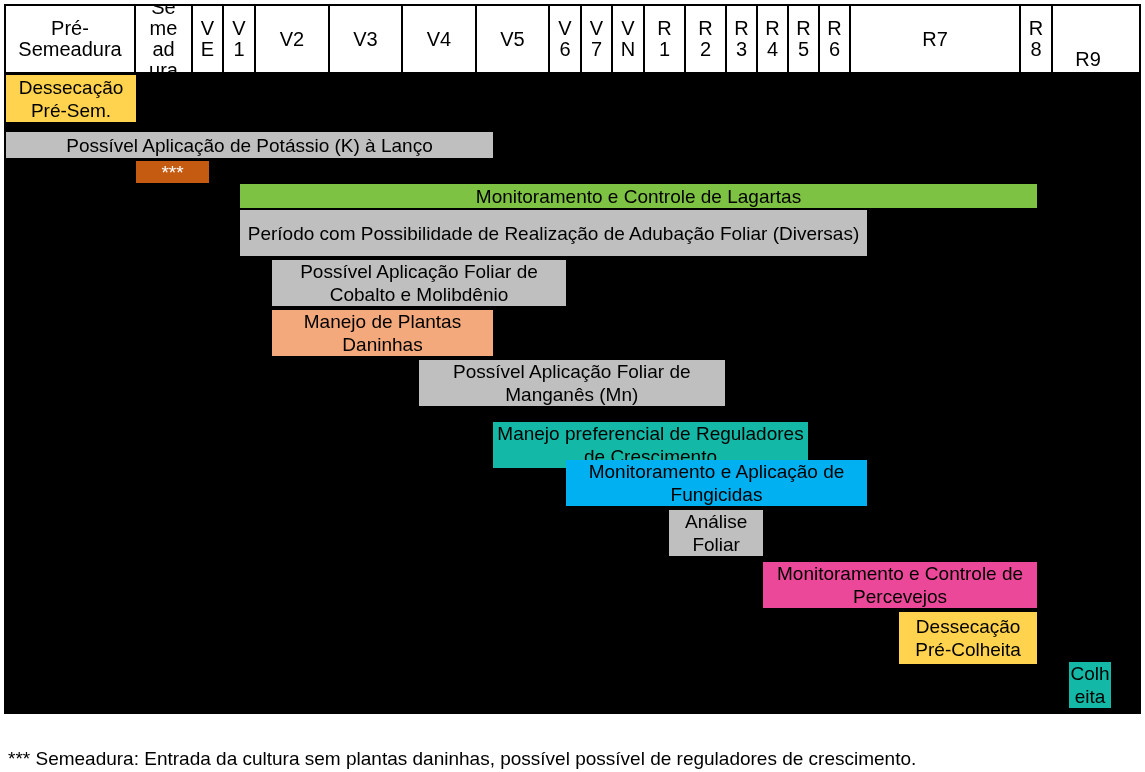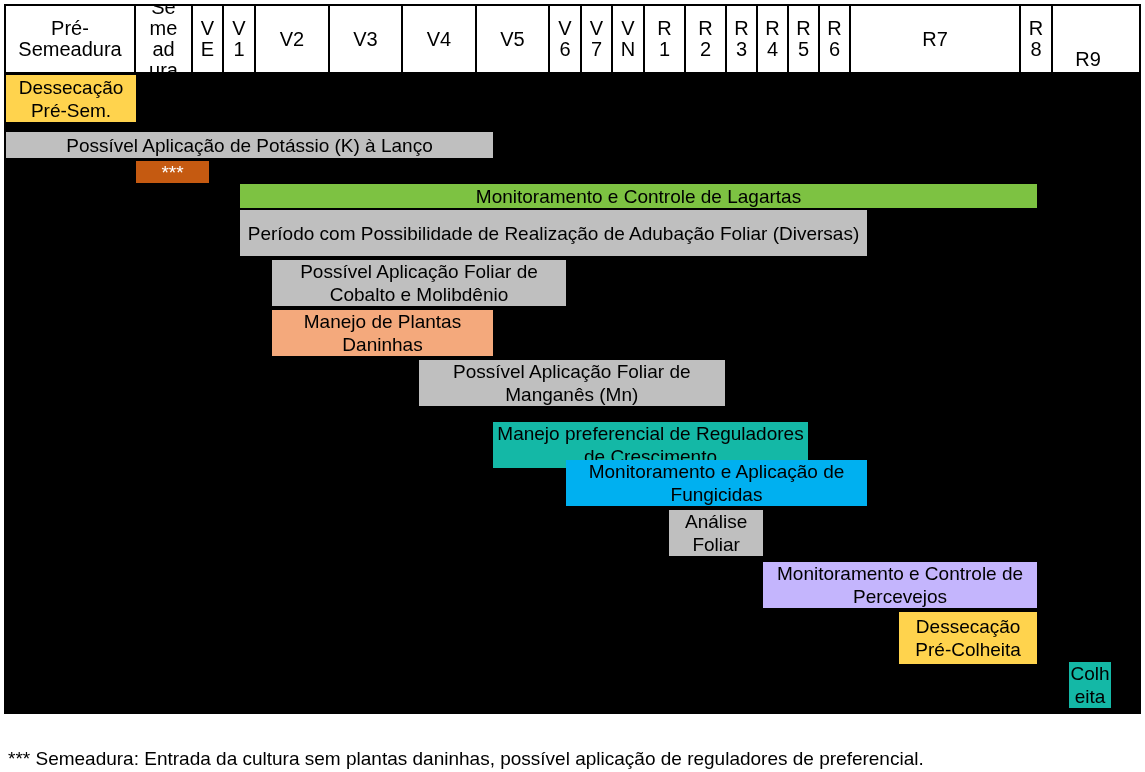--- a/index.html
+++ b/index.html
@@ -127,24 +127,24 @@
       </div>
       <div class="bar" style="left: 487px; width: 315px; top: 338px; height: 46px; background: #14b8a6; margin-top: 12px;">
         <span>Manejo preferencial de Reguladores de Crescimento</span>
       </div>
       <div class="bar" style="left: 560px; width: 301px; top: 388px; height: 46px; background: rgb(0, 176, 240);">
         <span>Monitoramento e Aplicação de Fungicidas</span>
       </div>
       <div class="bar" style="left: 663.2px; width: 93.95px; top: 438px; height: 46px; background: rgb(191, 191, 191);">
         <span>Análise Foliar</span>
       </div>
-      <div class="bar" style="left: 757.15px; width: 273.85px; top: 490px; height: 46px; background: #c4b5fd; text-align: center;">
+      <div class="bar" style="left: 757.15px; width: 273.85px; top: 490px; height: 46px; background: #ec4899; text-align: center;">
         <span>Monitoramento e Controle de Percevejos</span>
       </div>
       <div class="bar" style="left: 893.3px; width: 137.7px; top: 540px; height: 52px; background: rgb(255, 211, 77);">
         <span>Dessecação Pré-Colheita</span>
       </div>
       <div class="bar" style="left: 1063px; width: 42px; top: 590px; height: 46px; background: #14b8a6;">
         <span>Colheita</span>
       </div>
     </div>
 </div>
-<div class="footnote">*** Semeadura: Entrada da cultura sem plantas daninhas, possível aplicação de reguladores de preferencial.</div>
+<div class="footnote">*** Semeadura: Entrada da cultura sem plantas daninhas, possível possível de reguladores de crescimento.</div>
 
 </body></html>

